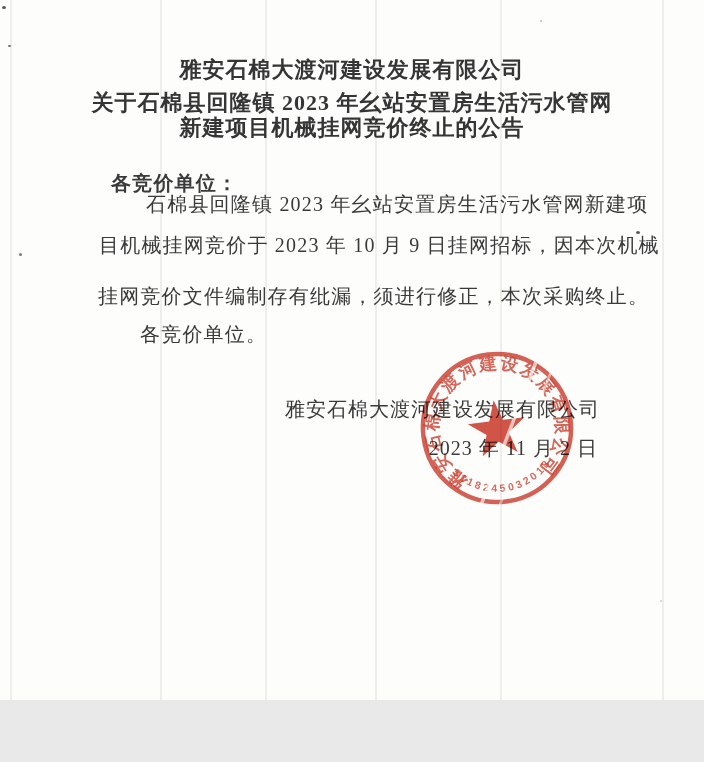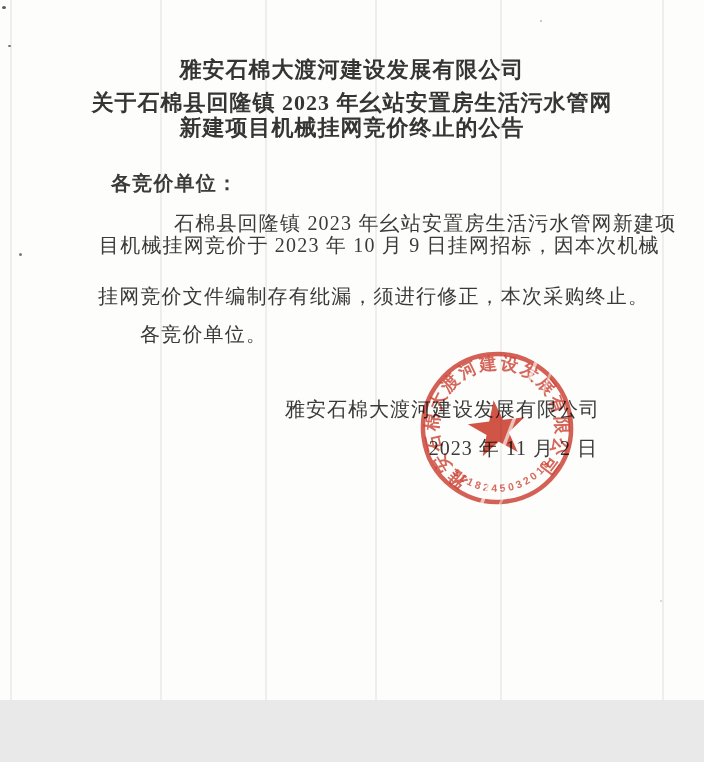--- a/index.html
+++ b/index.html
@@ -37,21 +37,21 @@
   .t3{top:113px;}
 
   .body-line{
     position:absolute;
     font-size:20px;
     letter-spacing:1.2px;
     color:#3a3a3a;
     white-space:pre;
   }
   .greeting{top:170px;left:111px;font-weight:bold;}
-  .p1{top:210px;left:146px;margin-left:28px;}
+  .p1{top:191px;left:146px;}
   .p2{top:232px;left:99px;}
   .p3{top:283px;left:98px;}
   .closing{top:321px;left:140px;}
 
   .sign-line{
     position:absolute;
     font-size:20px;
     letter-spacing:1px;
     color:#3a3a3a;
     white-space:pre;

